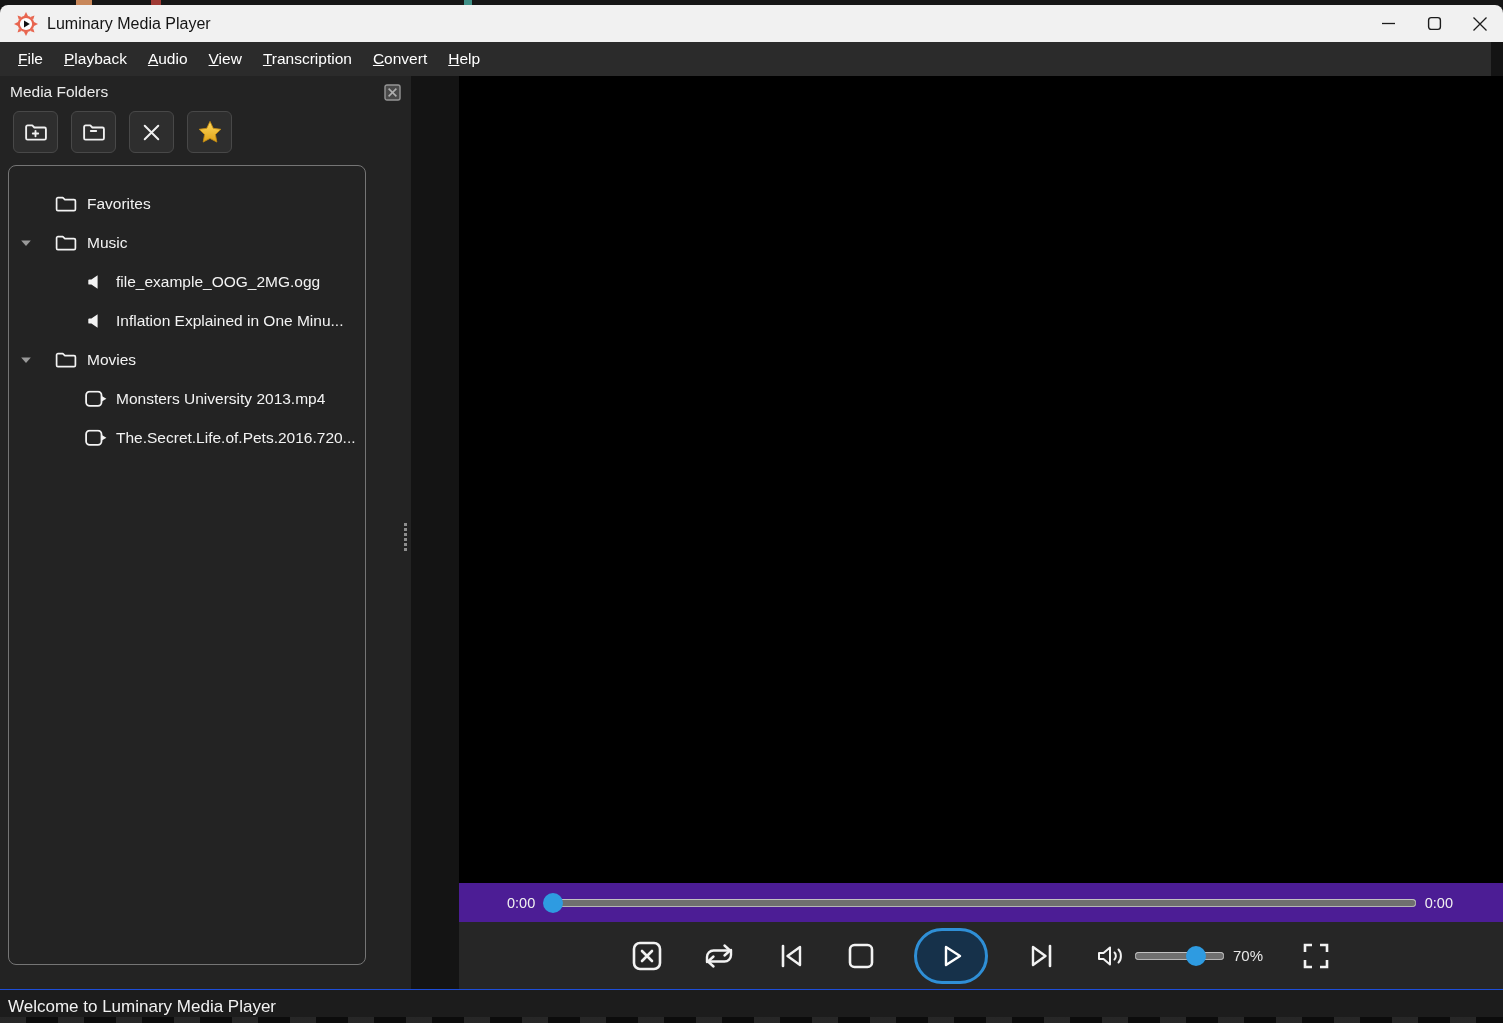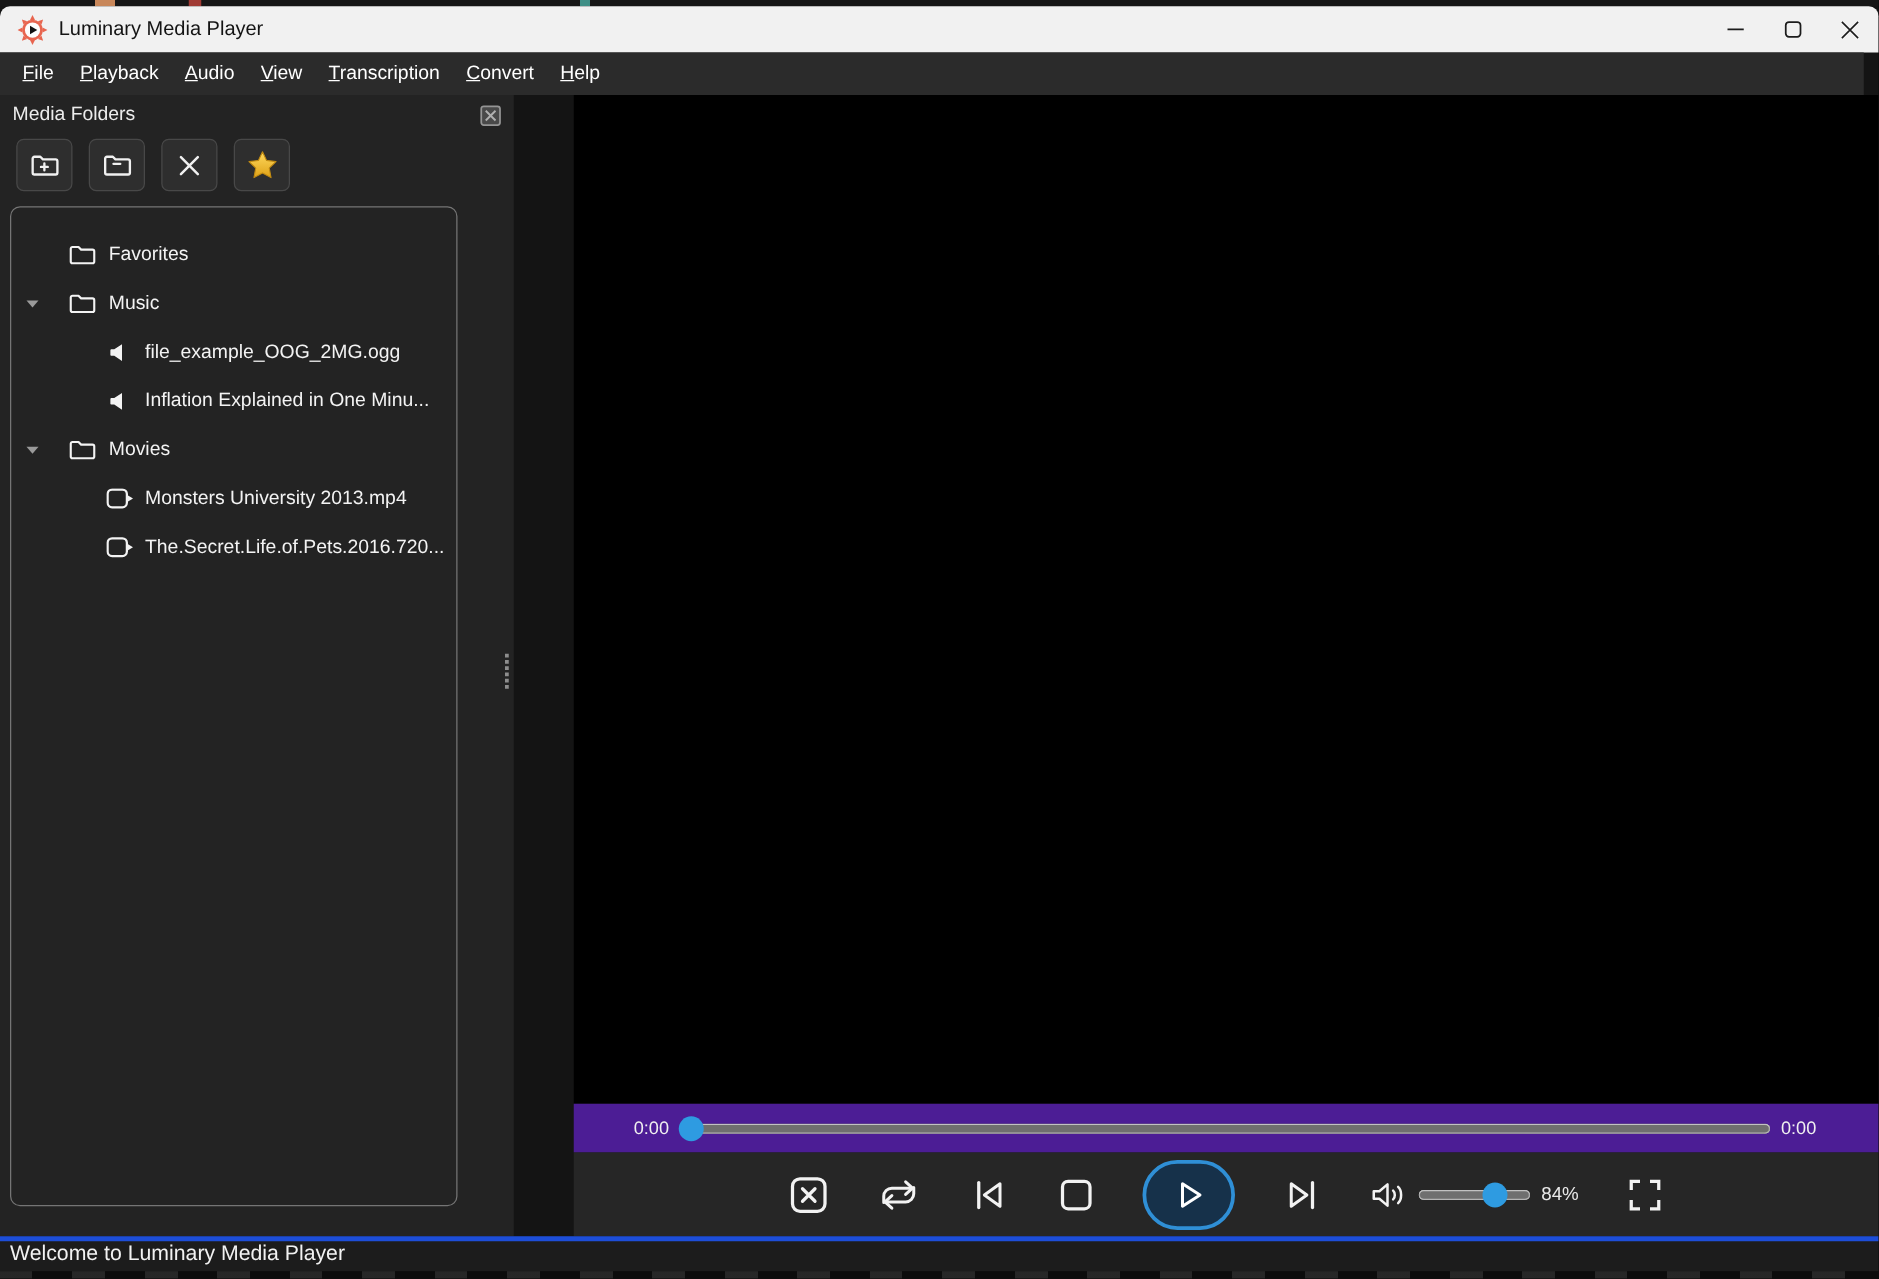--- a/index.html
+++ b/index.html
@@ -89,22 +89,22 @@
     background: #16314a; border: 3px solid #2f8fd6;
     display: flex; align-items: center; justify-content: center; cursor: pointer;
   }
   .volume-group { display: flex; align-items: center; gap: 9px; }
   .volume-slider { width: 89px; }
   .volume-label { font-size: 15px; color: #e8e8e8; }
 
   
   .statusbar {
     position: absolute; left: 0; right: 0; bottom: 6px; height: 28px;
-    background: #1c1c1c; border-top: 4px solid #1d4ed8;
-    display: flex; align-items: flex-start; padding-left: 8px; margin-top: 28px;
+    background: #1c1c1c; border-top: 1px solid #1d4ed8;
+    display: flex; align-items: flex-end; padding-left: 8px; margin-top: 28px;
   }
   .status-text { font-size: 17px; color: #f2f2f2; }
   .bottom-strip {
     position: absolute; left: 0; right: 0; bottom: 0; height: 6px; background: #0c0c0c;
     background-image: repeating-linear-gradient(90deg, rgba(160,160,160,.18) 0 26px, rgba(0,0,0,0) 26px 58px);
   }
 
   .defs-hidden { position: absolute; width: 0; height: 0; overflow: hidden; }
 </style>
 </head>
@@ -350,21 +350,21 @@
         <div class="volume-group">
           <svg width="30" height="26" viewBox="0 0 30 26">
             <path d="M3 10 H7.5 L14 4.5 V21.5 L7.5 16 H3 Z" fill="none" stroke="#f2f2f2" stroke-width="2" stroke-linejoin="round"></path>
             <path d="M18.5 9.5 c1.8 1.6 1.8 5.4 0 7" fill="none" stroke="#f2f2f2" stroke-width="2" stroke-linecap="round"></path>
             <path d="M22.5 6.5 c3.2 3 3.2 10 0 13" fill="none" stroke="#f2f2f2" stroke-width="2" stroke-linecap="round"></path>
           </svg>
           <div class="slider volume-slider">
             <div class="track"></div>
             <div class="thumb" style="left: calc(68% - 10px);"></div>
           </div>
-          <span class="volume-label">84%</span>
+          <span class="volume-label">70%</span>
         </div>
 
         <button class="ctl-btn">
           <svg width="32" height="32" viewBox="0 0 32 32">
             <path d="M5 12 V5 H12" fill="none" stroke="#f2f2f2" stroke-width="2.6"></path>
             <path d="M20 5 H27 V12" fill="none" stroke="#f2f2f2" stroke-width="2.6"></path>
             <path d="M27 20 V27 H20" fill="none" stroke="#f2f2f2" stroke-width="2.6"></path>
             <path d="M12 27 H5 V20" fill="none" stroke="#f2f2f2" stroke-width="2.6"></path>
           </svg>
         </button>

